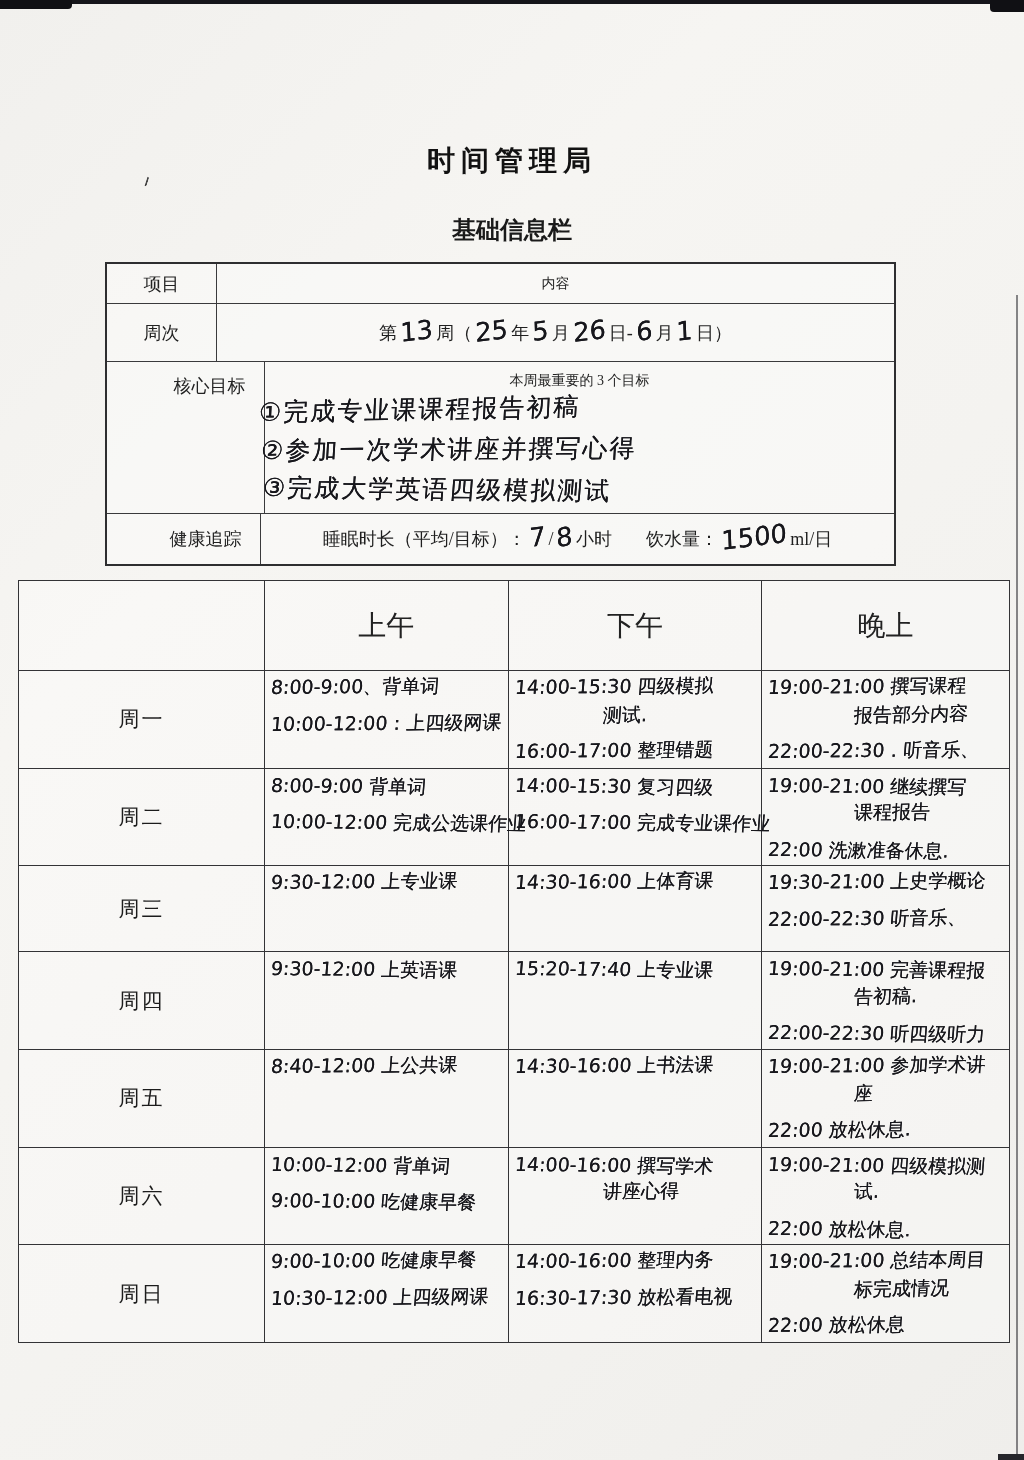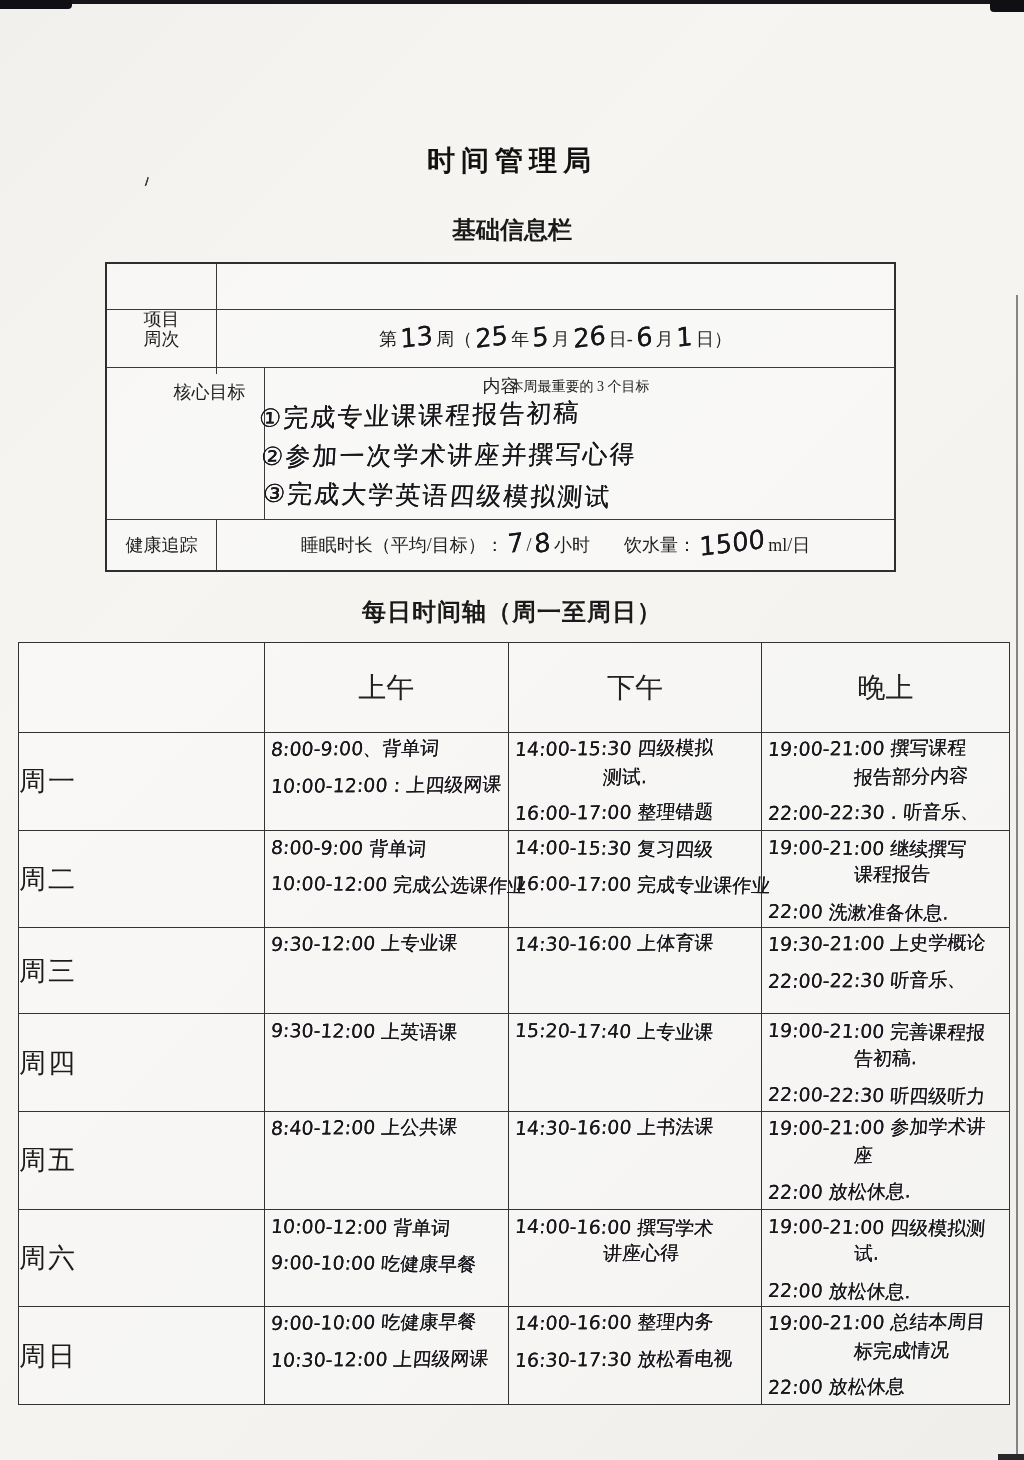--- a/index.html
+++ b/index.html
@@ -41,27 +41,27 @@
     border:2px solid #2e2e30; background:rgba(255,255,255,.35);
   }
   .info-row { display:flex; border-bottom:1.6px solid #3a3a3c; }
   .info-row:last-child { border-bottom:none; }
   .info-label {
     width:110px; flex:0 0 110px; border-right:1.6px solid #3a3a3c;
     display:flex; align-items:center; justify-content:center;
     font-size:18px; color:#222;
   }
   .info-content { flex:1; position:relative; font-size:18px; }
-  .row-header { height:46px;flex-direction:column; }
-  .row-header .info-content { display:flex; align-items:center; justify-content:center; font-size:18px; }
+  .row-header { height:40px; }
+  .row-header .info-content { display:flex; align-items:center; justify-content:center; font-size:14px; }
   .row-week { height:58px; }
   .row-week .info-content { display:flex; align-items:center; justify-content:center; }
   .row-goals { height:152px;padding-left:48px; }
   .row-goals .info-label { align-items:flex-start; padding-top:12px; }
-  .row-health { height:50px; }
+  .row-health { height:50px;padding-left:44px; }
   .row-health .info-content { display:flex; align-items:center; justify-content:center; }
 
   .goals-printed { text-align:center; padding-top:10px; font-size:14px; }
   .goals-list { position:absolute; top:32px; left:-6px; width:105%; }
 
   
   .hw {
     font-family:"DejaVu Sans", sans-serif;
     color:#17171c;
     text-shadow:0 0 .5px #17171c;
@@ -89,22 +89,22 @@
   }
   .sched-table col.c-day { width:24.8%; }
   .sched-table col.c-m { width:24.6%; }
   .sched-table col.c-a { width:25.6%; }
   .sched-table col.c-e { width:25%; }
   .sched-table th, .sched-table td {
     border:1.7px solid #333336; vertical-align:top; overflow:visible;
   }
   .sched-table thead th { height:90px; vertical-align:middle; text-align:center;
     font-size:28px; font-weight:normal; color:#222; font-family:"Liberation Serif", serif; }
-  .day-cell { text-align:left; vertical-align:middle !important;
-    font-size:27px; color:#1c1c1c; letter-spacing:2px; }
+  .day-cell { text-align:center; vertical-align:middle !important;
+    font-size:21px; color:#1c1c1c; letter-spacing:2px; }
   .slot-cell { height:86px; padding:3px 2px 2px 6px; }
   .hw-line {
     font-family:"DejaVu Sans", sans-serif; color:#17171c;
     text-shadow:0 0 .5px #17171c;
     font-size:19px; line-height:1.45; white-space:nowrap;
     transform:skewX(-5deg) rotate(-0.6deg); transform-origin:left center;
   }
   .hw-line.cont { margin-left:36%; transform:skewX(-5deg) rotate(-1.2deg); }
   tr:nth-child(even) .hw-line { transform:skewX(-4deg) rotate(0.5deg); }
   tr:nth-child(even) .hw-line.cont { transform:skewX(-4deg) rotate(-0.8deg); }
@@ -174,21 +174,20 @@
           <span class="health-seg">小时</span>
           <span class="health-gap"></span>
           <span class="health-seg">饮水量：</span>
           <span class="hw hw-num">1500</span>
           <span class="health-seg">ml/日</span>
       </div>
     </div>
 
   </div>
 
-  <div class="section-title second">每日时间轴（周一至周日）</div>
 
   <table class="sched-table">
     <colgroup>
       <col class="c-day">
         <col class="c-m">
         <col class="c-a">
         <col class="c-e">
     </colgroup>
     <thead>
       <tr>

